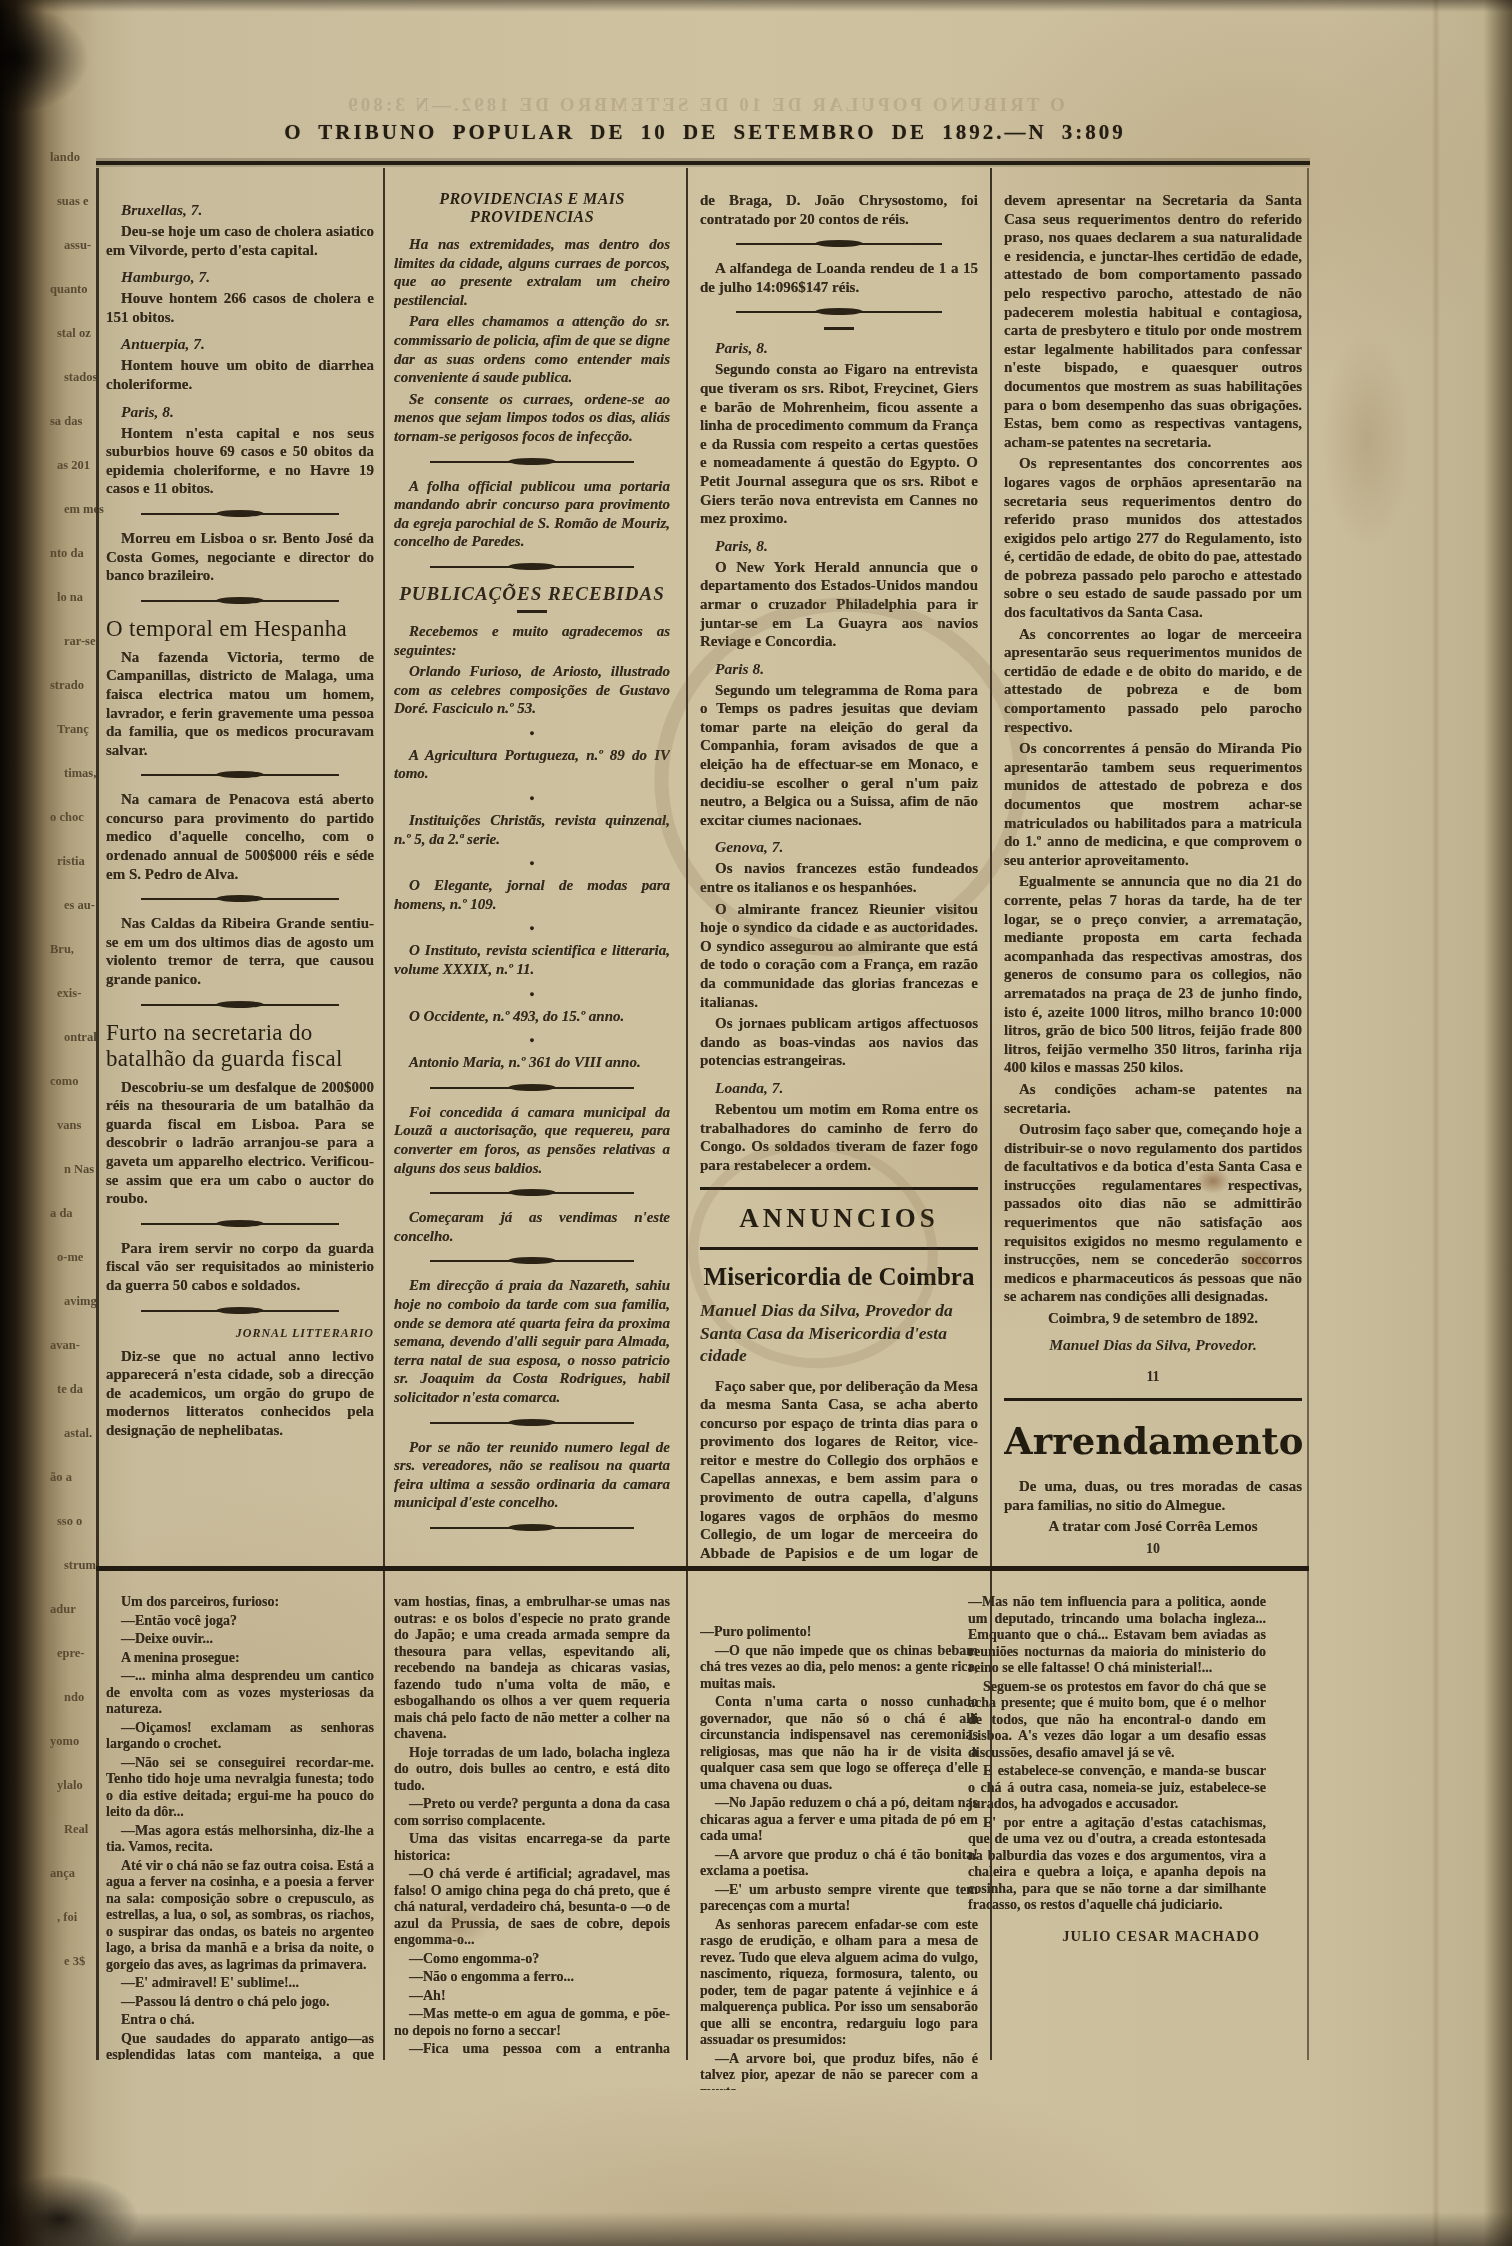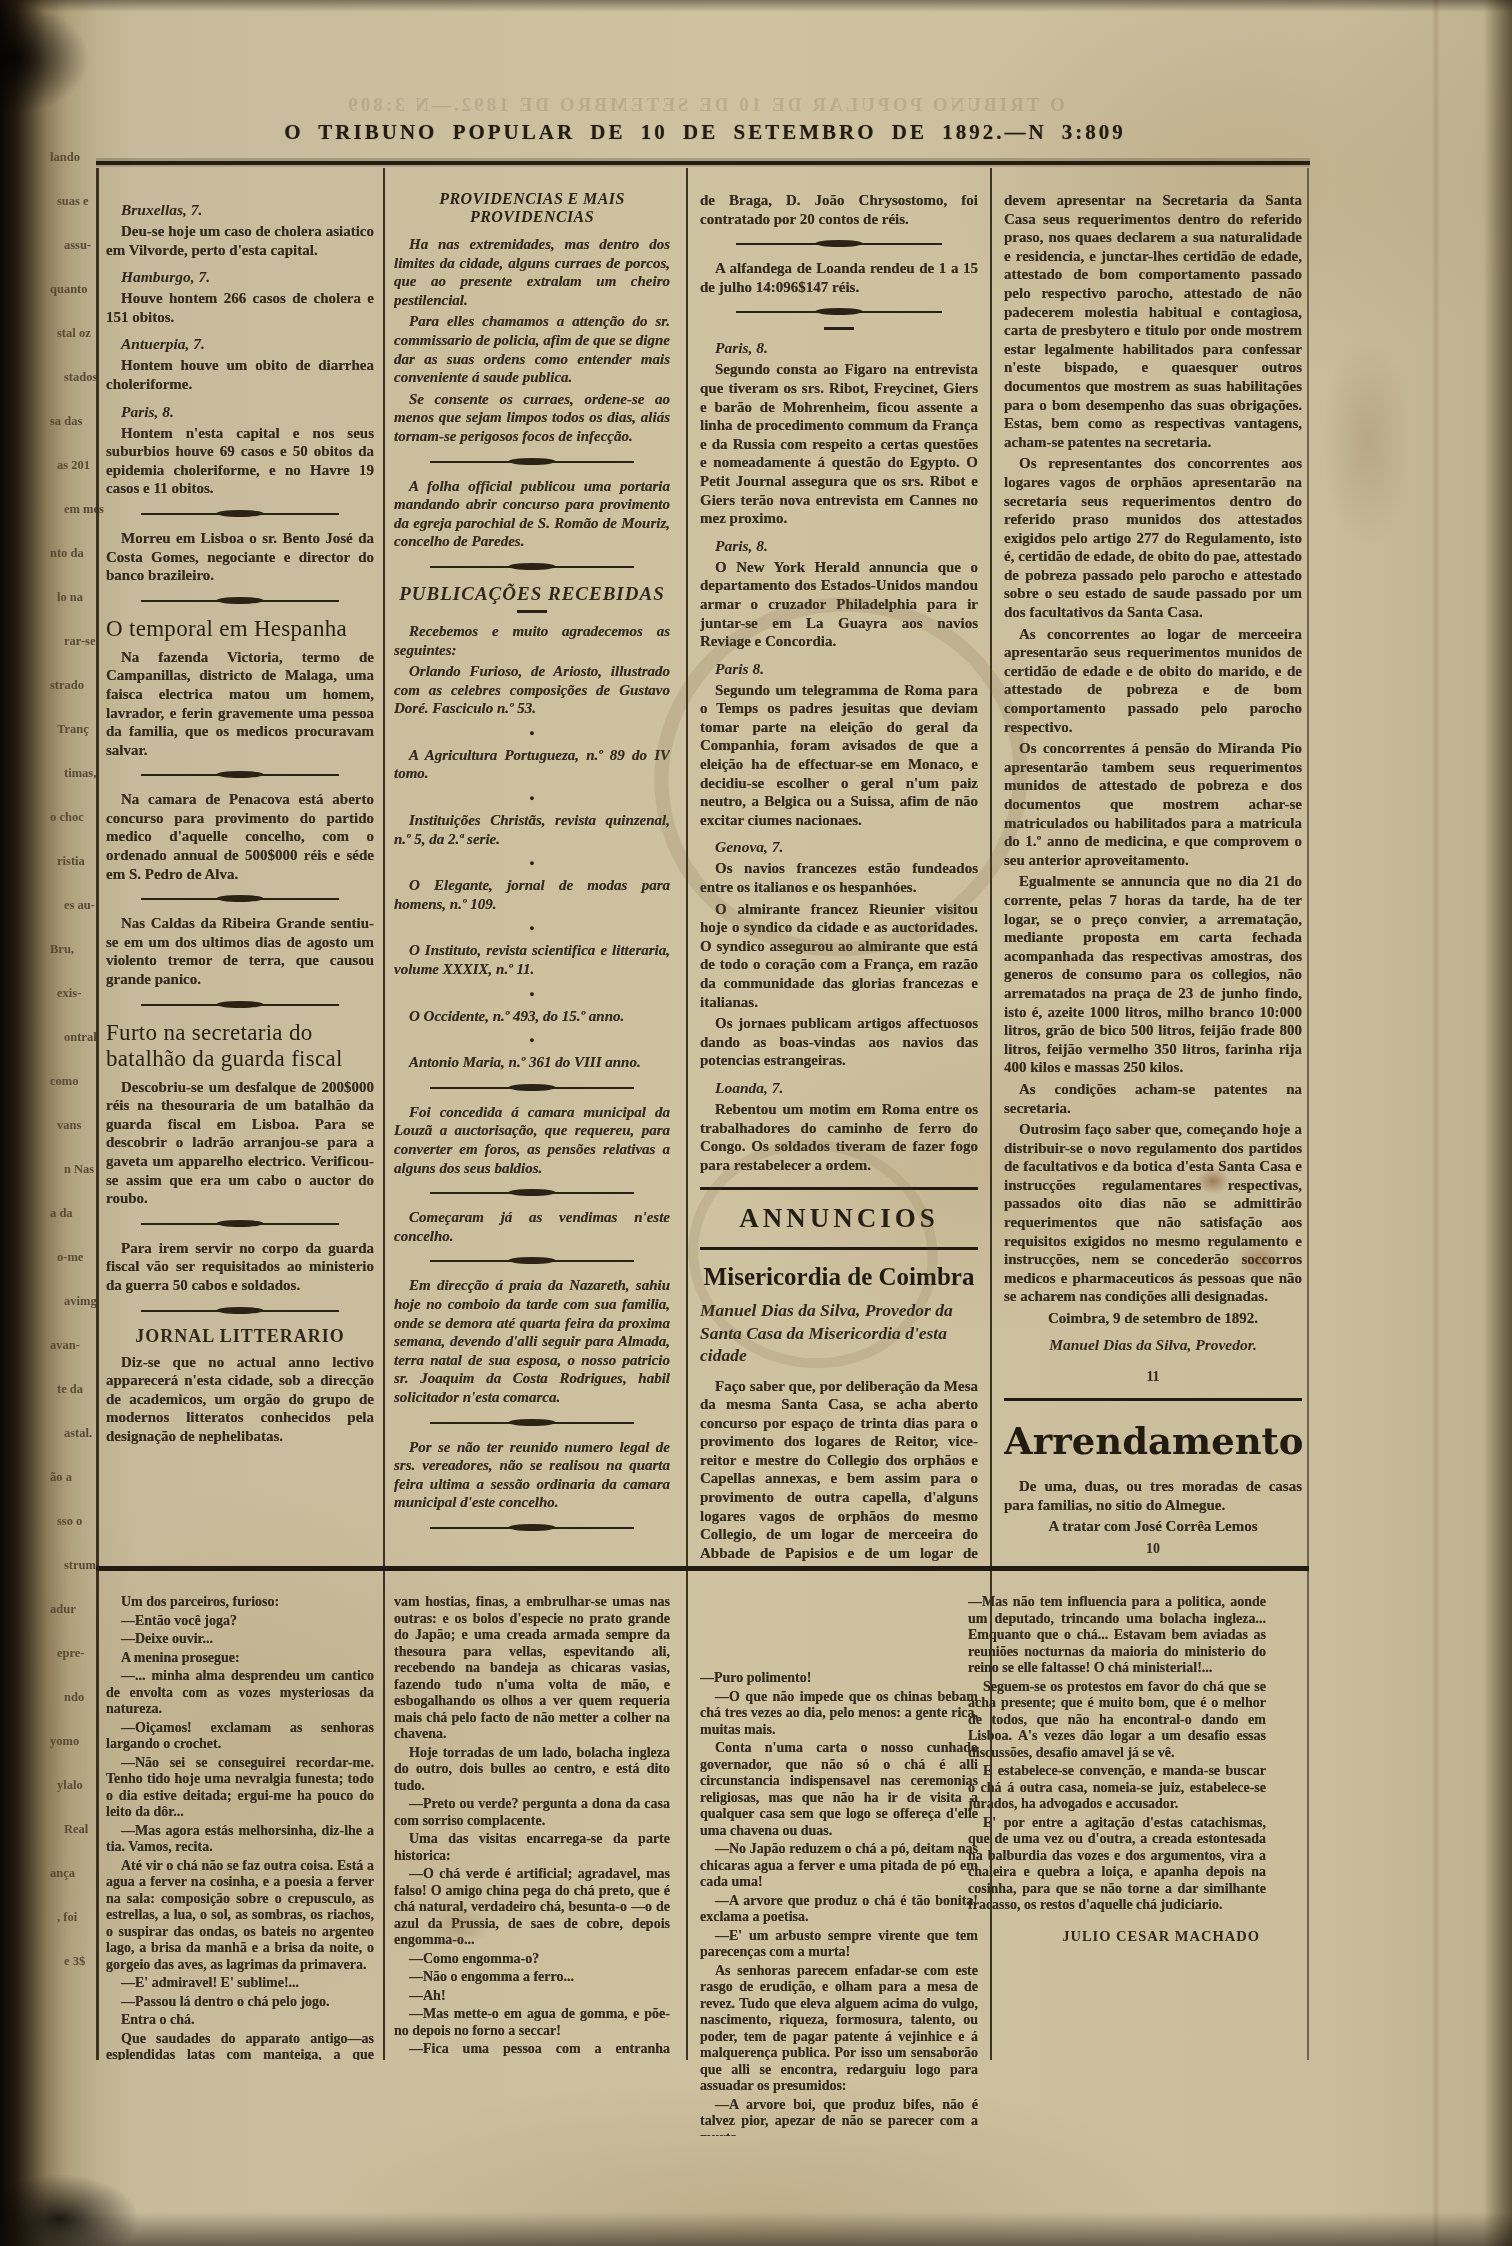--- a/index.html
+++ b/index.html
@@ -29,41 +29,41 @@
   .v3{left:990px;}
   .v4{left:1307px;background:rgba(35,27,17,.55);}
   .midrule{position:absolute;left:96px;top:1566px;width:1213px;height:5px;background:#221b12;}
   .col{position:absolute;overflow:hidden;}
   #col1{left:106px;top:192px;width:268px;height:1368px;}
   #col2{left:394px;top:188px;width:276px;height:1374px;font-style:italic;}
   #col3{left:700px;top:188px;width:278px;height:1374px;}
   #col4{left:1004px;top:188px;width:298px;height:1374px;}
   #f1{left:106px;top:1592px;width:268px;height:468px;}
   #f2{left:394px;top:1592px;width:276px;height:468px;}
-  #f3{left:700px;top:1668px;width:278px;height:468px;}
+  #f3{left:700px;top:1622px;width:278px;height:468px;}
   #f4{left:968px;top:1592px;width:298px;height:468px;}
   
   .para{font-size:15px;line-height:1.24;margin:3px 0;text-indent:15px;text-align:justify;
     font-weight:700;color:#332a1c;text-shadow:0 0 .5px rgba(51,42,28,.55);}
   .noindent{text-indent:0;}
   .center-line{text-align:center;text-indent:0;}
   .feu .para{font-size:14px;line-height:1.18;margin:2px 0;}
   .dateline{font-style:italic;font-weight:700;font-size:15.5px;margin:9px 0 2px;text-indent:15px;
     color:#2e261a;}
   .sep{position:relative;height:9px;margin:11px auto;width:74%;}
   .sep::before{content:"";position:absolute;left:0;right:0;top:4px;height:2px;background:#2a2215;}
   .sep::after{content:"";position:absolute;left:50%;top:1px;transform:translateX(-50%);
     width:48px;height:7px;background:#2a2215;border-radius:50%;}
   .dot{text-align:center;margin:8px 0;line-height:10px;}
   .dot::before{content:"●";font-size:9px;color:#2a2215;}
   .dash{width:30px;height:3px;background:#2a2215;margin:5px auto 9px;}
   .rule{height:3px;background:#221b12;margin:13px 0;}
   .h-section{font-size:16px;text-align:center;letter-spacing:.4px;margin:2px 0 9px;font-weight:800;color:#2b2316;}
   .h-news{font-size:23px;margin:10px 0 6px;font-weight:400;letter-spacing:.3px;color:#261f13;}
-  .h-italic{font-size:18px;text-align:center;letter-spacing:1px;margin:10px 0 6px;font-weight:800;}
+  .h-italic{font-style:italic;font-size:12px;text-align:right;letter-spacing:1px;margin:10px 0 6px;font-weight:800;}
   .h-pub{font-size:19px;text-align:center;letter-spacing:1px;margin:12px 0 2px;font-weight:800;}
   .h-estrangeiro{font-size:25px;text-align:center;letter-spacing:2px;margin:14px 0 2px;font-weight:800;color:#261f13;}
   .h-annuncios{font-size:27px;text-align:center;letter-spacing:4px;margin:8px 0;font-weight:800;color:#261f13;}
   .h-misericordia{font-size:25px;text-align:center;margin:10px 0 8px;font-weight:800;color:#221b10;}
   .h-arrendamento{font-size:37px;text-align:center;margin:18px 0 14px;font-weight:800;
     font-family:"DejaVu Serif","Liberation Serif",serif;color:#221b10;}
   .subtitle{font-style:italic;font-size:17.5px;line-height:1.28;margin:4px 0 10px;text-align:left;
     font-weight:700;}
   .sig{text-align:center;font-style:italic;font-weight:700;margin-top:8px;font-size:15.5px;}
   .num{text-align:center;font-weight:700;margin:5px 0;font-size:14px;}

